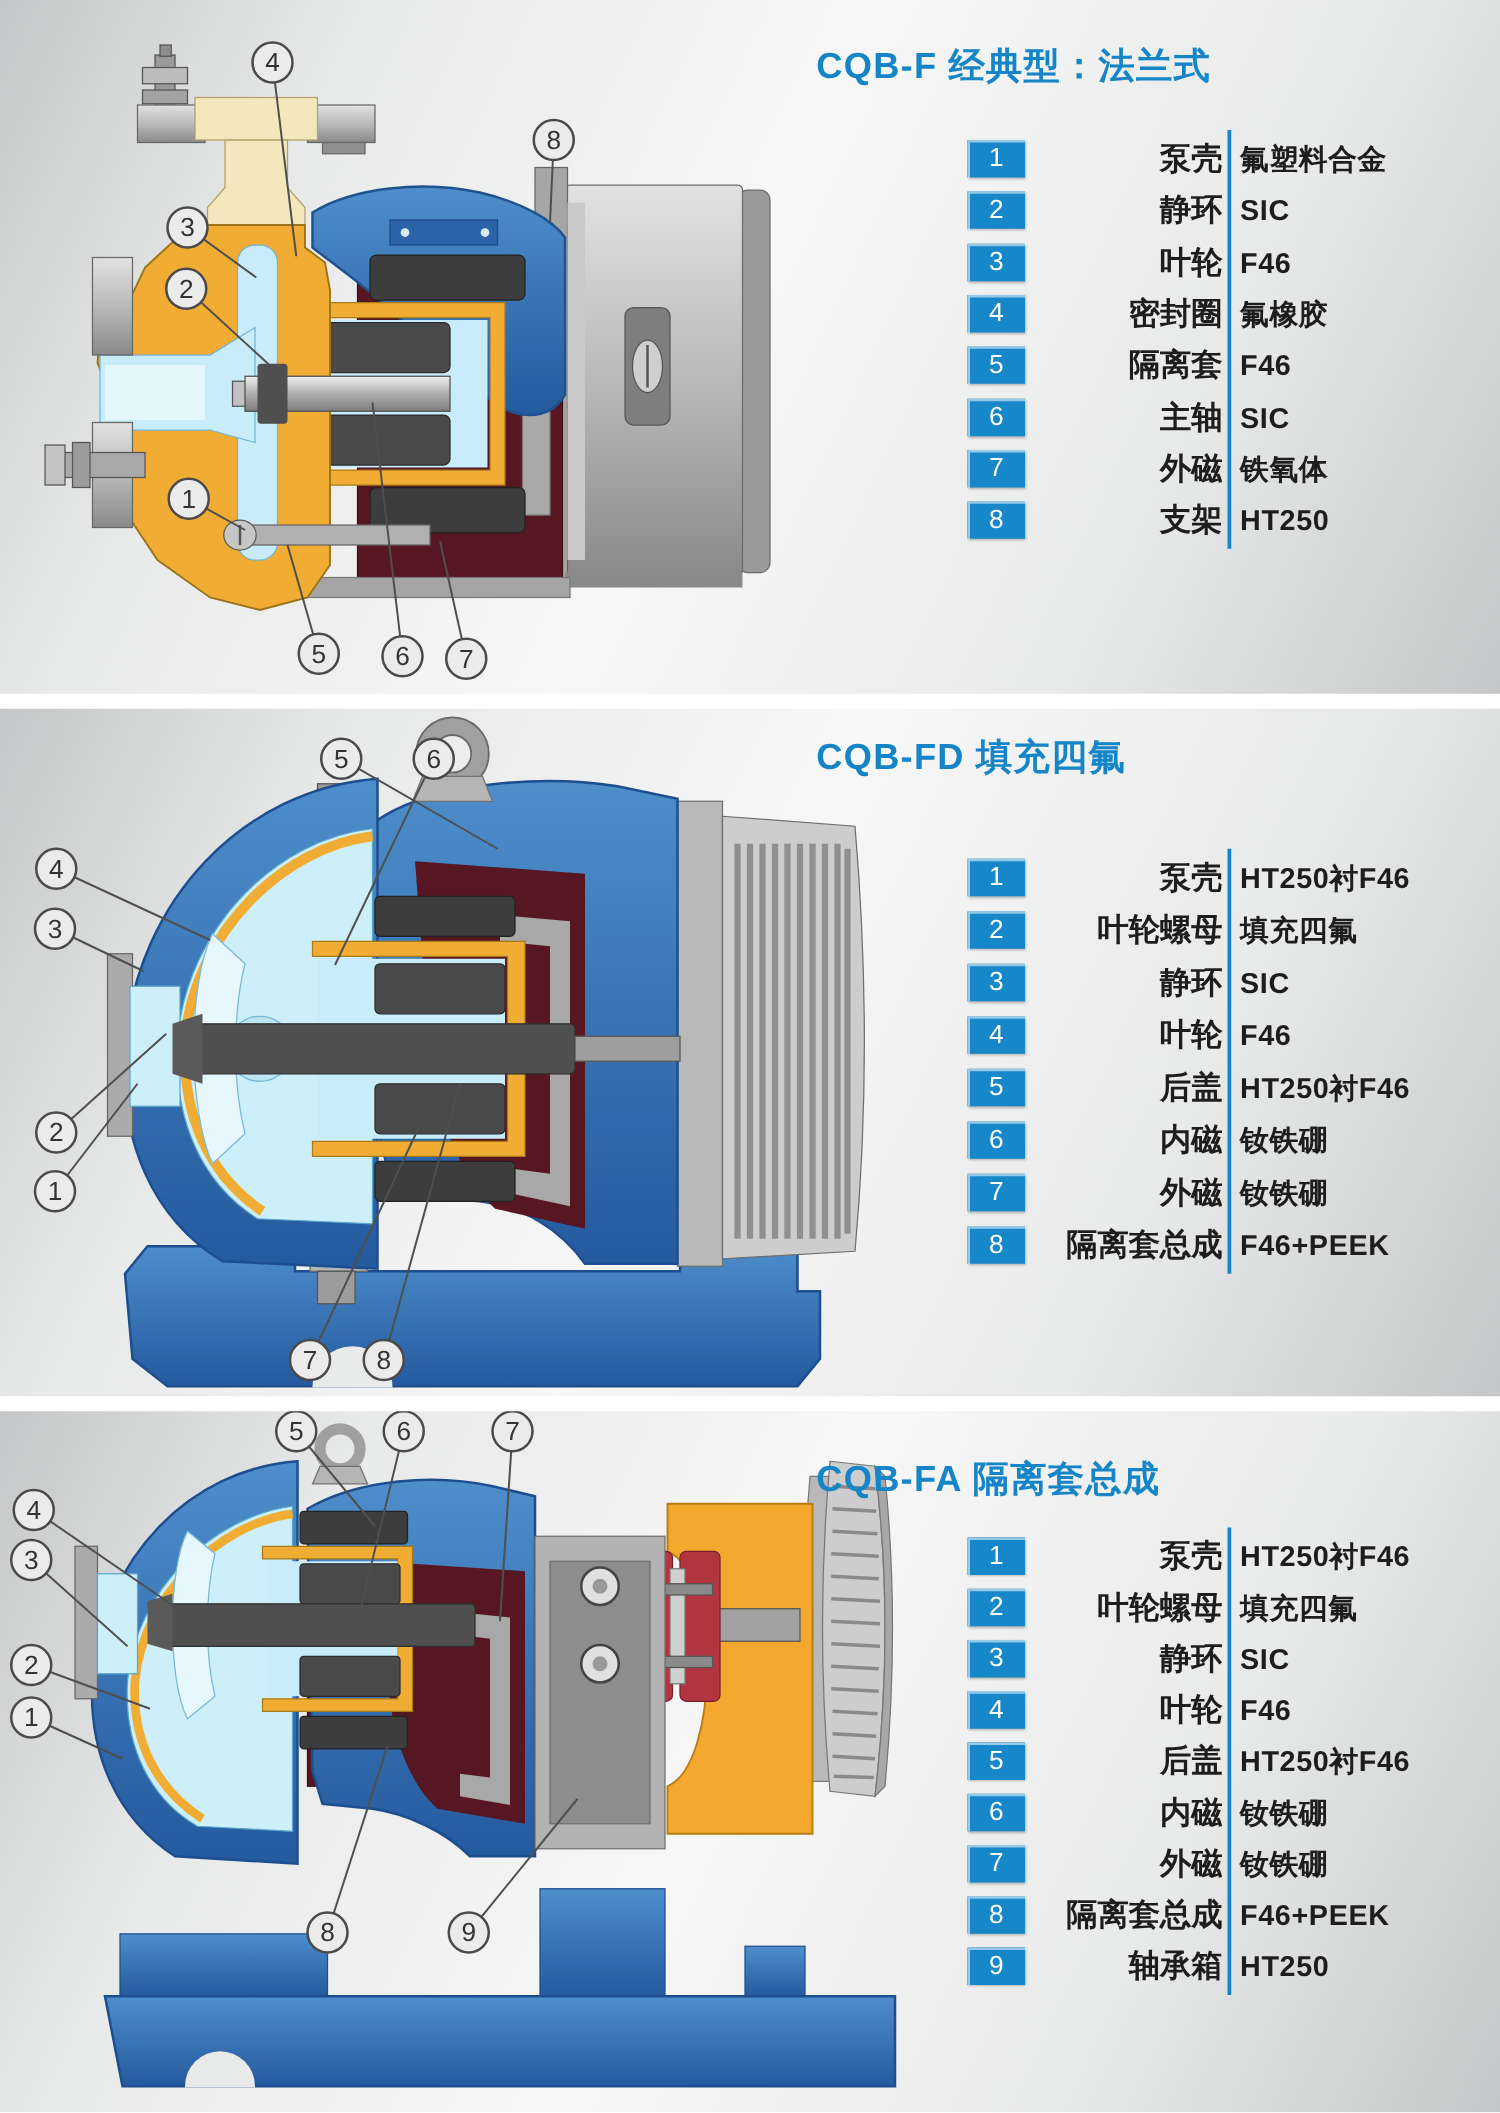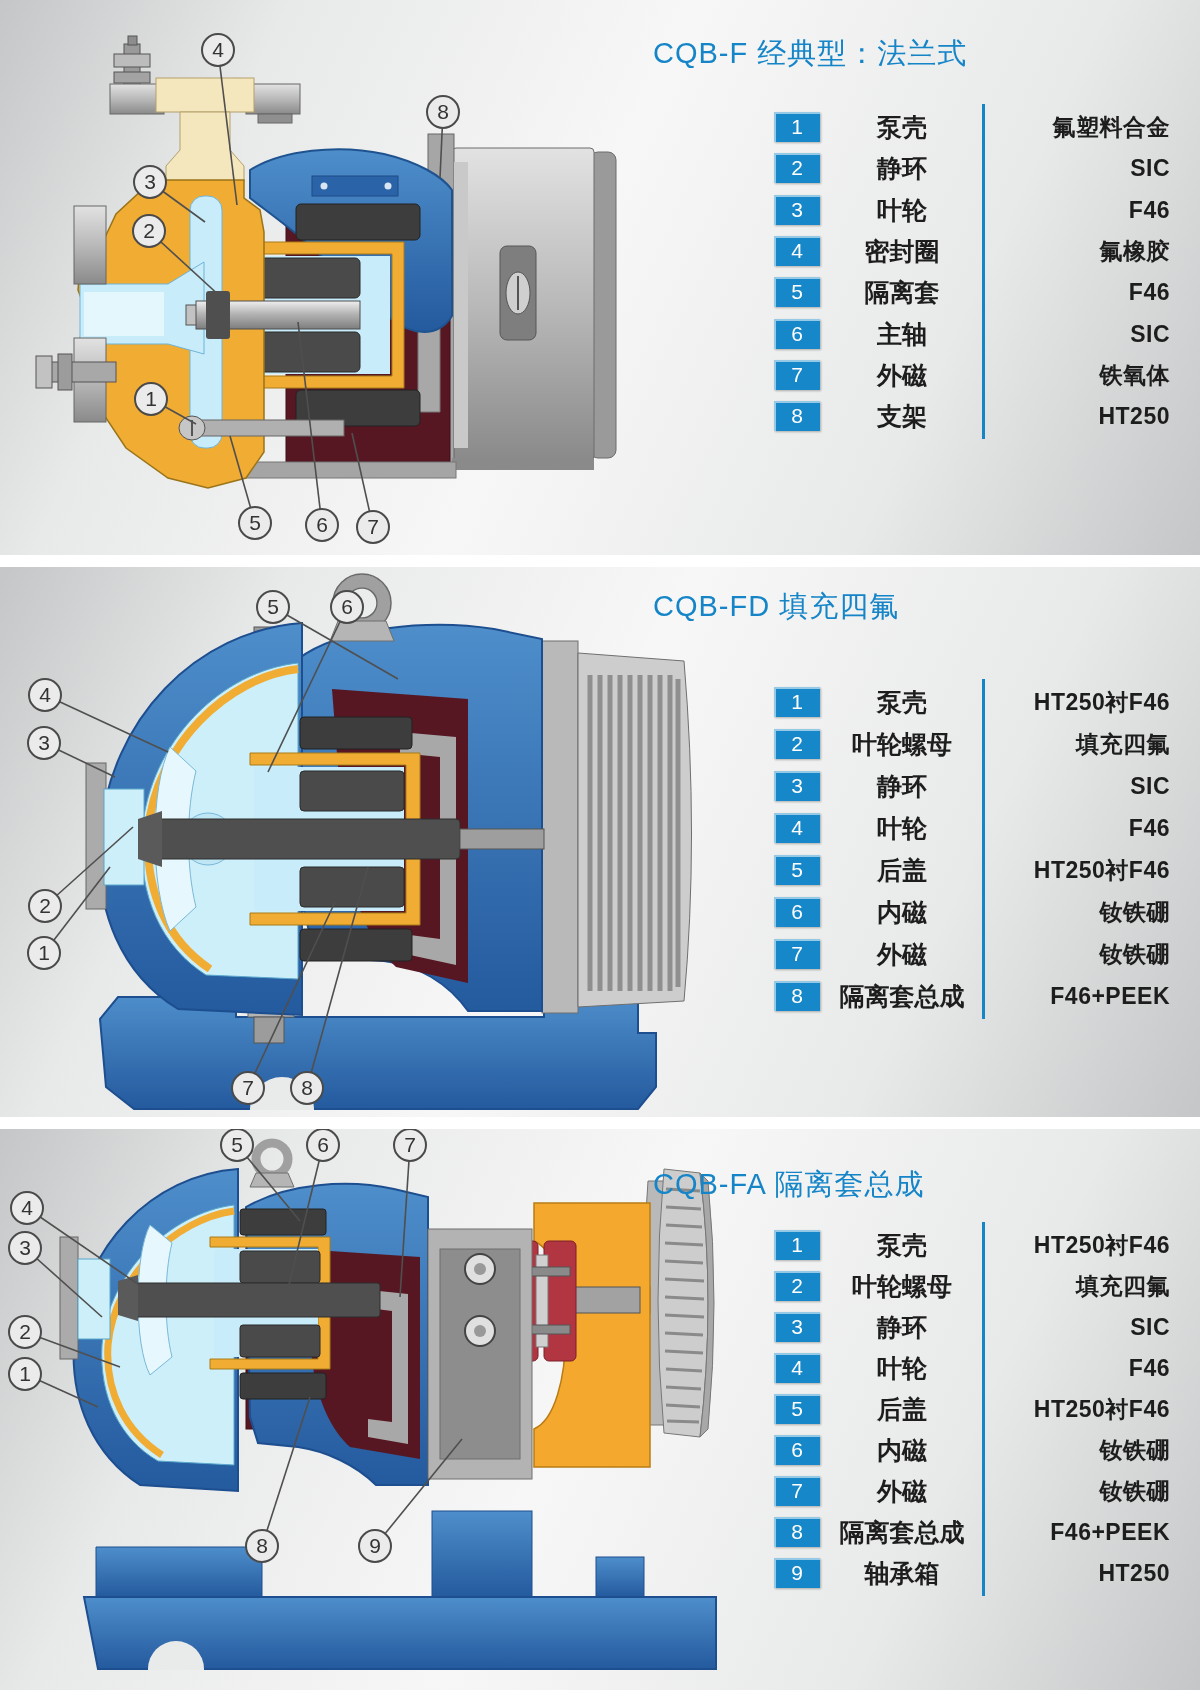--- a/index.html
+++ b/index.html
@@ -10,40 +10,40 @@
   }
   .page{position:absolute;left:0;top:0;width:1200px;height:1690px;overflow:hidden;background:#ffffff;}
   .panel{
     position:absolute;left:0;width:1200px;
     background:linear-gradient(115deg,#c5c6c7 0%,#e8e9e9 20%,#f7f7f7 48%,#e8e9e9 76%,#c5c6c7 100%);
   }
   #panel0{top:0;height:555px;}
   #panel1{top:567px;height:550px;}
   #panel2{top:1129px;height:561px;}
   .title{
-    position:absolute;left:653px;margin:0;font-size:29px;font-weight:normal;
+    position:absolute;left:653px;margin:0;font-size:29px;font-weight:bold;
     color:#1585c8;letter-spacing:1px;white-space:nowrap;line-height:1.1;
   }
   #panel0 .title{top:38px;}
   #panel1 .title{top:24px;}
   #panel2 .title{top:40px;}
   .parts-table{position:absolute;left:0;top:0;width:1200px;height:100%;}
   .t-row{position:absolute;left:0;width:1200px;height:30px;}
   .num-box{
     position:absolute;left:774px;top:0;width:46px;height:30px;background:#1687c8;
     color:#ffffff;font-size:21px;text-align:center;line-height:30px;
     box-shadow:inset 2px 2px 0 rgba(255,255,255,.55),1px 1px 2px rgba(0,0,0,.28);
   }
   .part-label{
     position:absolute;left:826px;top:0;width:152px;height:30px;line-height:30px;
-    text-align:center;font-size:25px;font-weight:600;color:#1d1d1d;white-space:nowrap;
+    text-align:right;font-size:25px;font-weight:600;color:#1d1d1d;white-space:nowrap;
   }
   .part-material{
     position:absolute;left:992px;top:0;width:178px;height:30px;line-height:30px;
-    text-align:right;font-size:23px;font-weight:600;color:#1d1d1d;letter-spacing:.5px;white-space:nowrap;
+    text-align:left;font-size:23px;font-weight:600;color:#1d1d1d;letter-spacing:.5px;white-space:nowrap;
   }
   .t-sep{position:absolute;left:982px;width:3px;background:#1585c8;}
   svg.diagram{position:absolute;left:0;top:0;display:block;}
   .callout-line{stroke:#4f4f4f;stroke-width:1.6;fill:none;}
   .callout-circle{fill:#ebebec;stroke:#4a4a4a;stroke-width:2;}
   .callout-num{fill:#333333;font-size:21px;text-anchor:middle;font-family:"Liberation Sans","DejaVu Sans",sans-serif;}
 </style>
 </head>
 <body>
 

